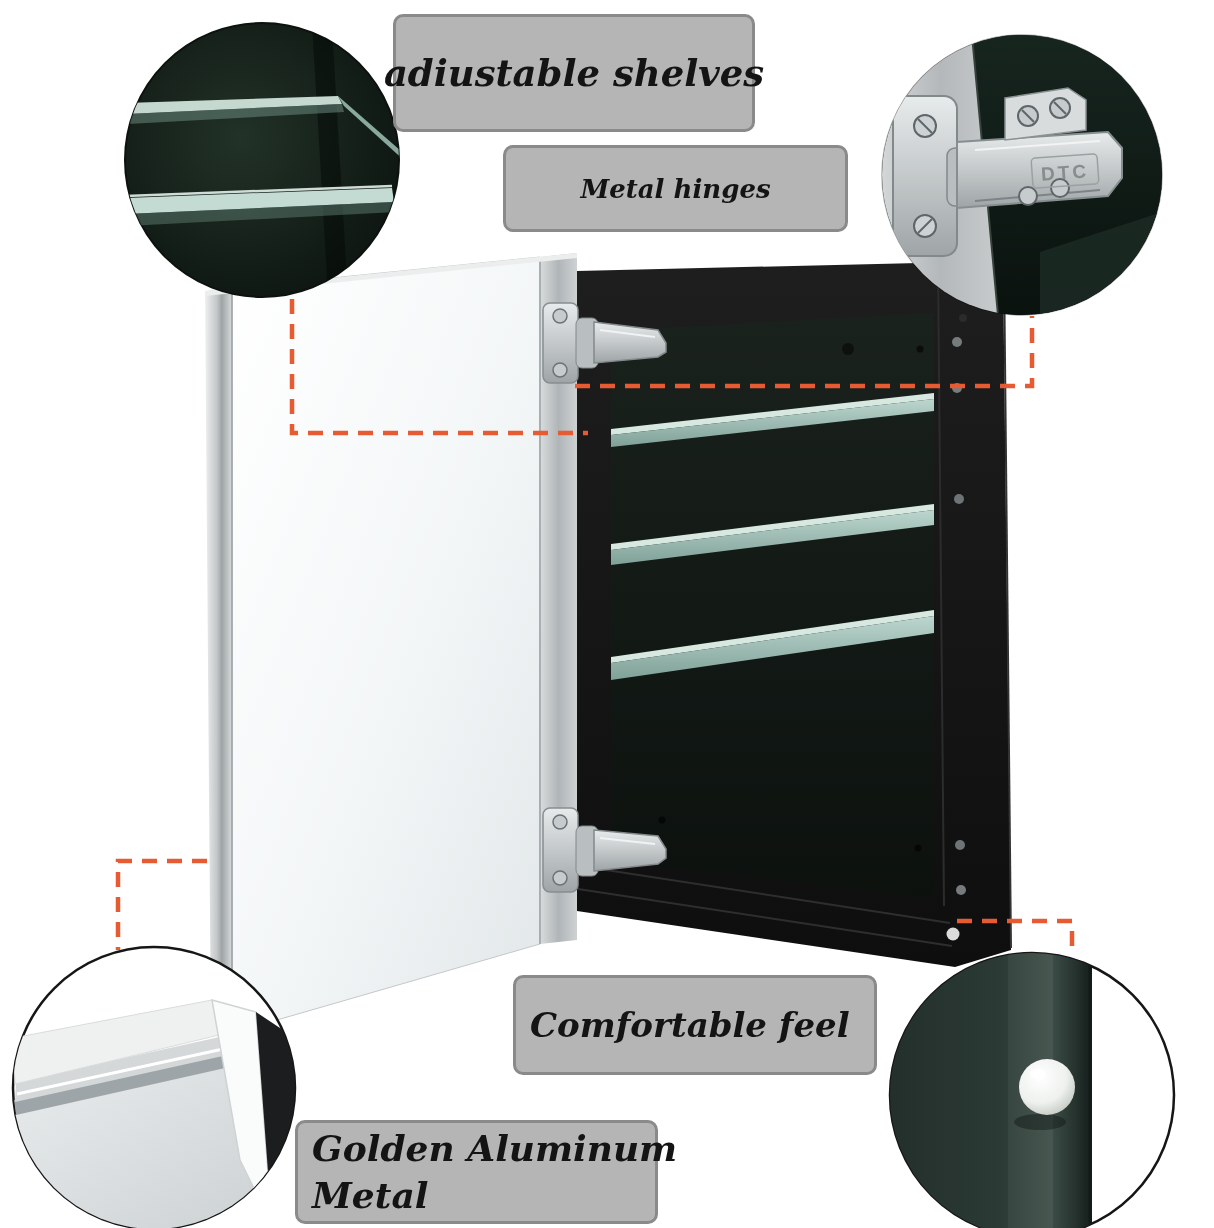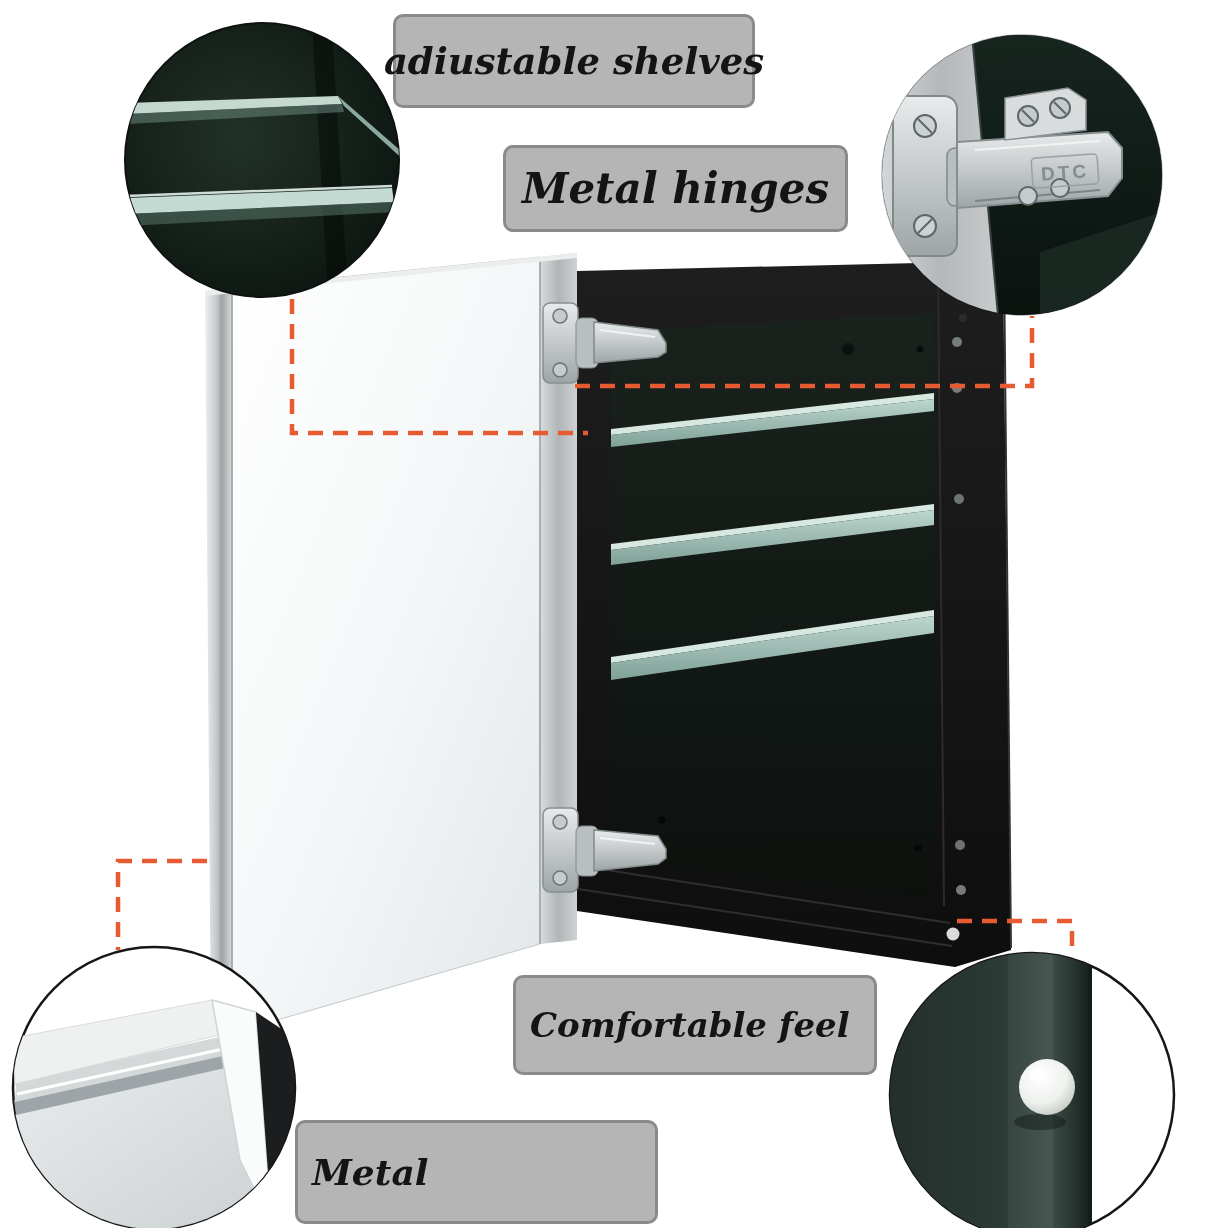--- a/index.html
+++ b/index.html
@@ -17,22 +17,22 @@
     font-family:"DejaVu Serif", serif;
     font-style:italic;
     font-weight:700;
     box-sizing:border-box;
     display:flex;
     flex-direction:column;
     justify-content:center;
   }
   .label-center{align-items:center;text-align:center;}
   .label-left{align-items:flex-start;text-align:right;padding-left:14px;padding-right:8px;}
-  #label-shelves{left:393px;top:14px;width:362px;height:94px;font-size:37px;}
-  #label-hinges{left:503px;top:145px;width:345px;height:87px;font-size:42px;}
+  #label-shelves{left:393px;top:14px;width:362px;height:118px;font-size:37px;}
+  #label-hinges{left:503px;top:145px;width:345px;height:87px;font-size:26px;}
   #label-doorframe{left:513px;top:975px;width:364px;height:100px;font-size:34px;line-height:1.25;}
   #label-frame{left:295px;top:1120px;width:363px;height:104px;font-size:36px;line-height:1.3;}
   .nowrap{white-space:nowrap;}
 </style>
 </head>
 <body>
 
 <div id="stage">
 
 <svg id="scene" width="1214" height="1228" viewBox="0 0 1214 1228">
@@ -272,16 +272,17 @@
 
   <div id="label-hinges" class="callout-label label-center">
     <span class="nowrap">Metal hinges</span>
   </div>
 
   <div id="label-doorframe" class="callout-label label-left">
     <span class="nowrap">Comfortable feel</span>
   </div>
 
   <div id="label-frame" class="callout-label label-left">
+    <span class="nowrap">Golden Aluminum</span>
     <span class="nowrap">Metal</span>
   </div>
 
 </div>
 
 </body></html>

